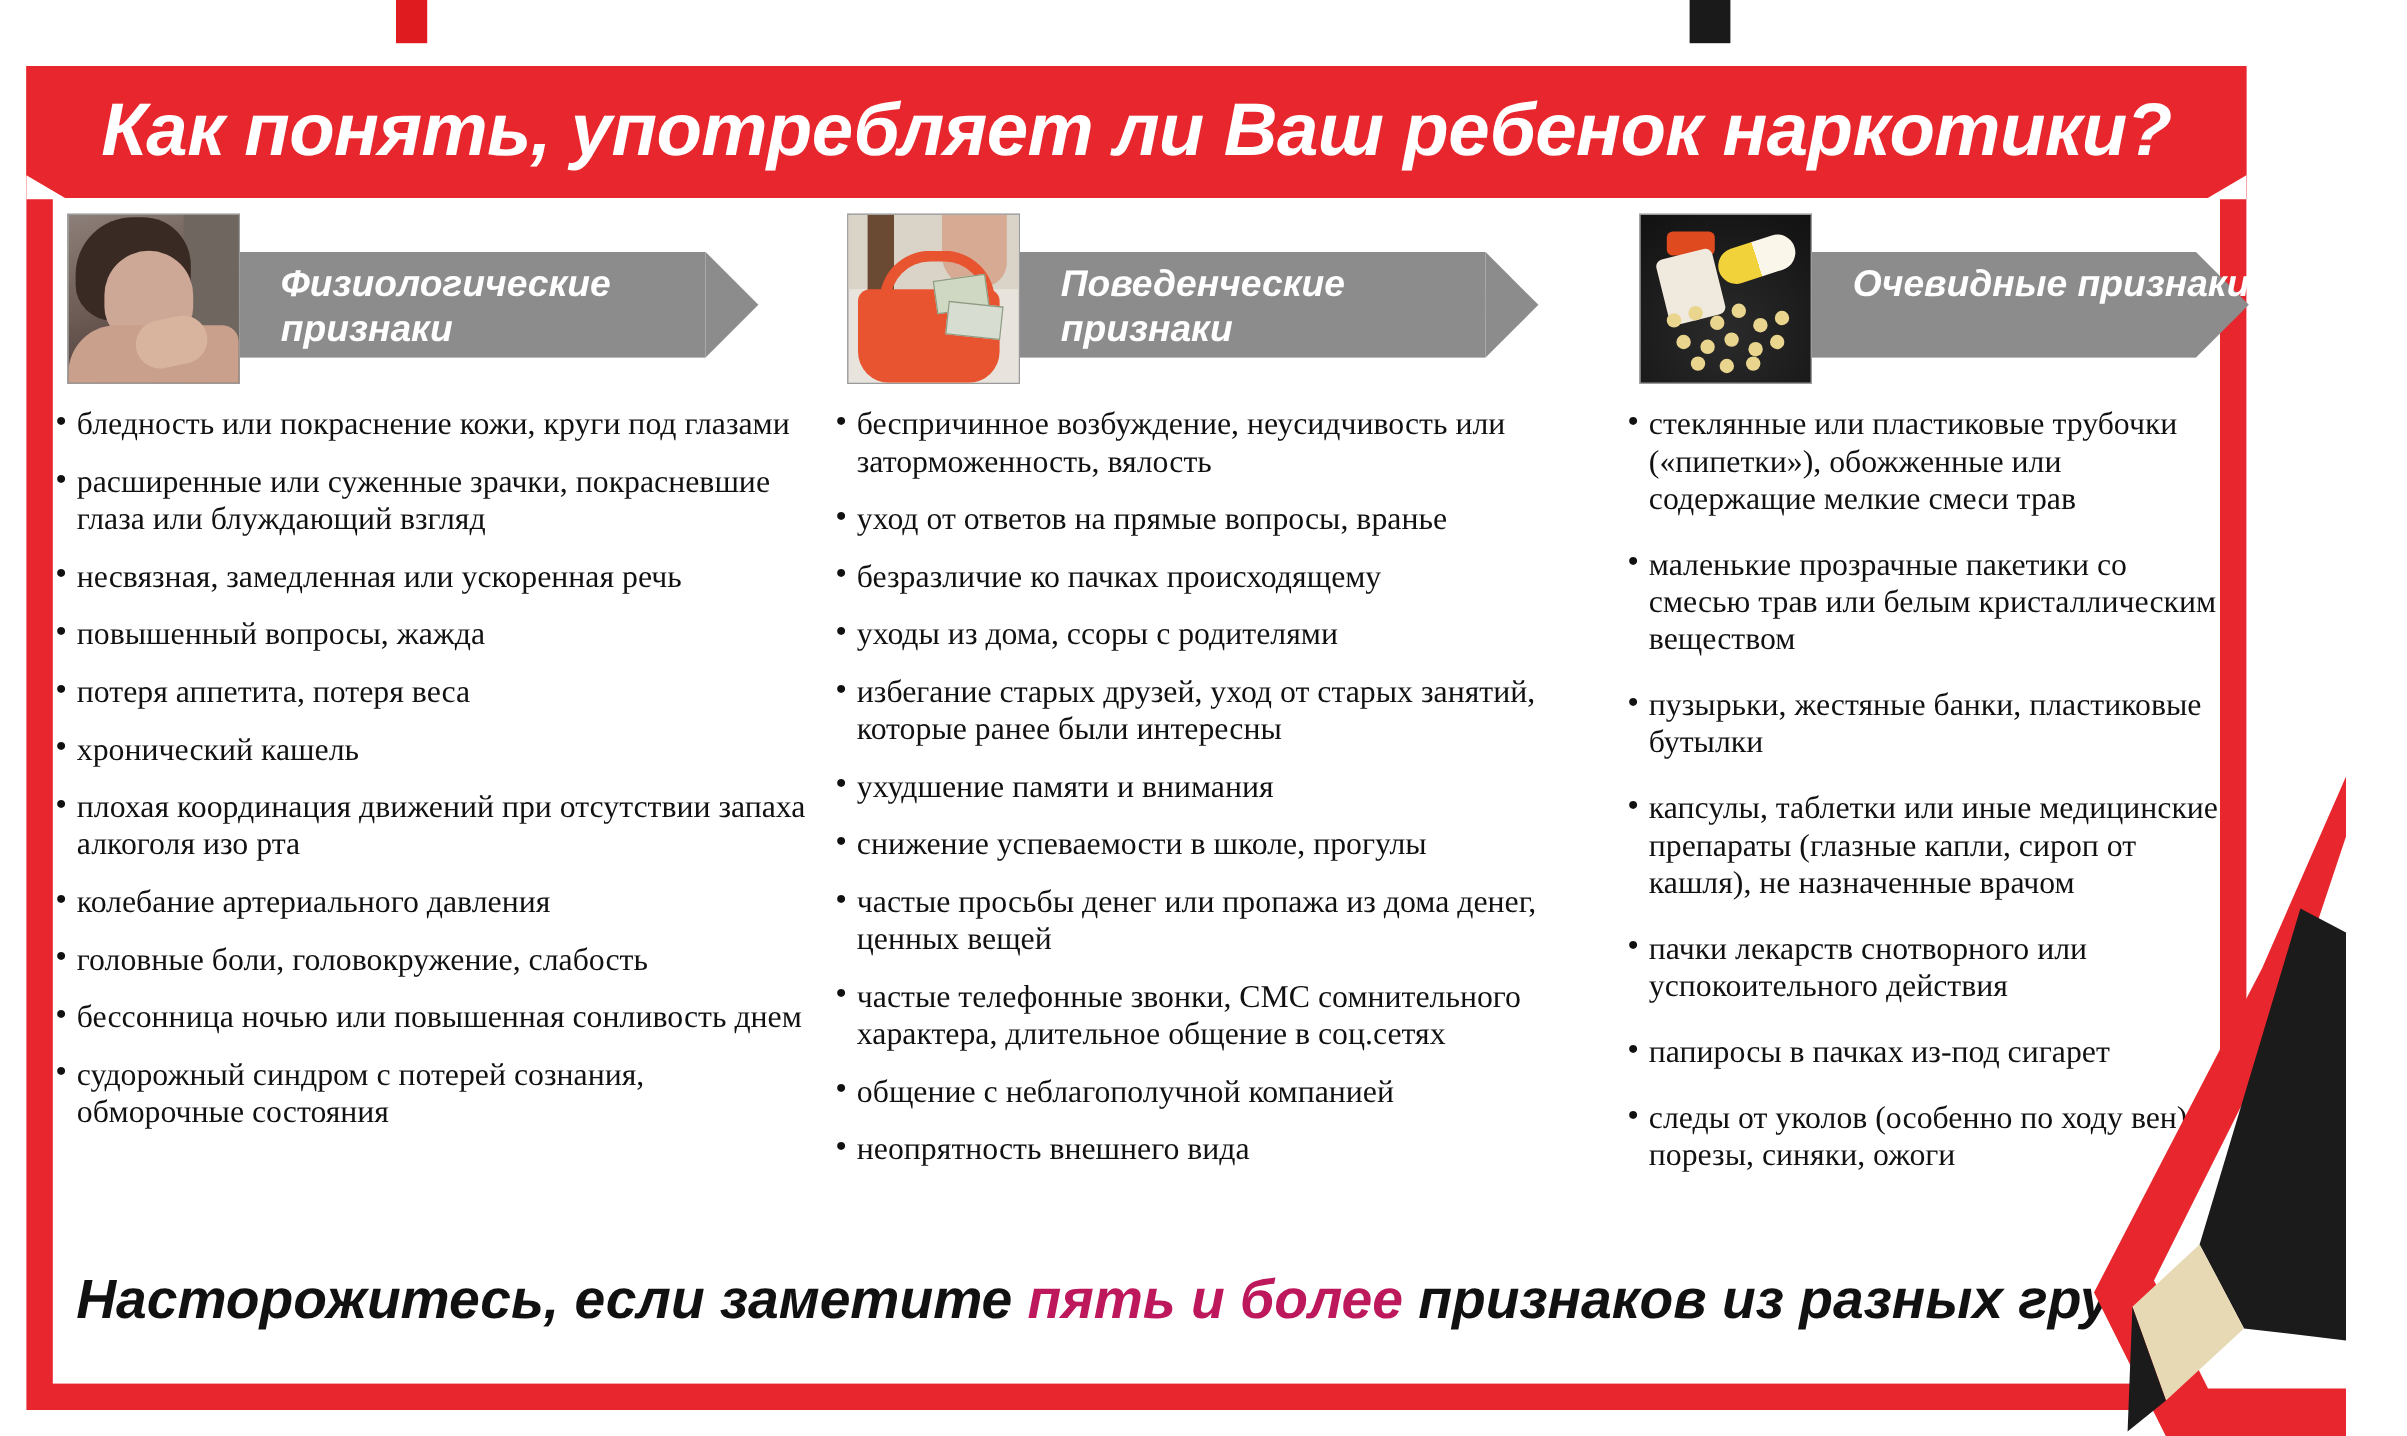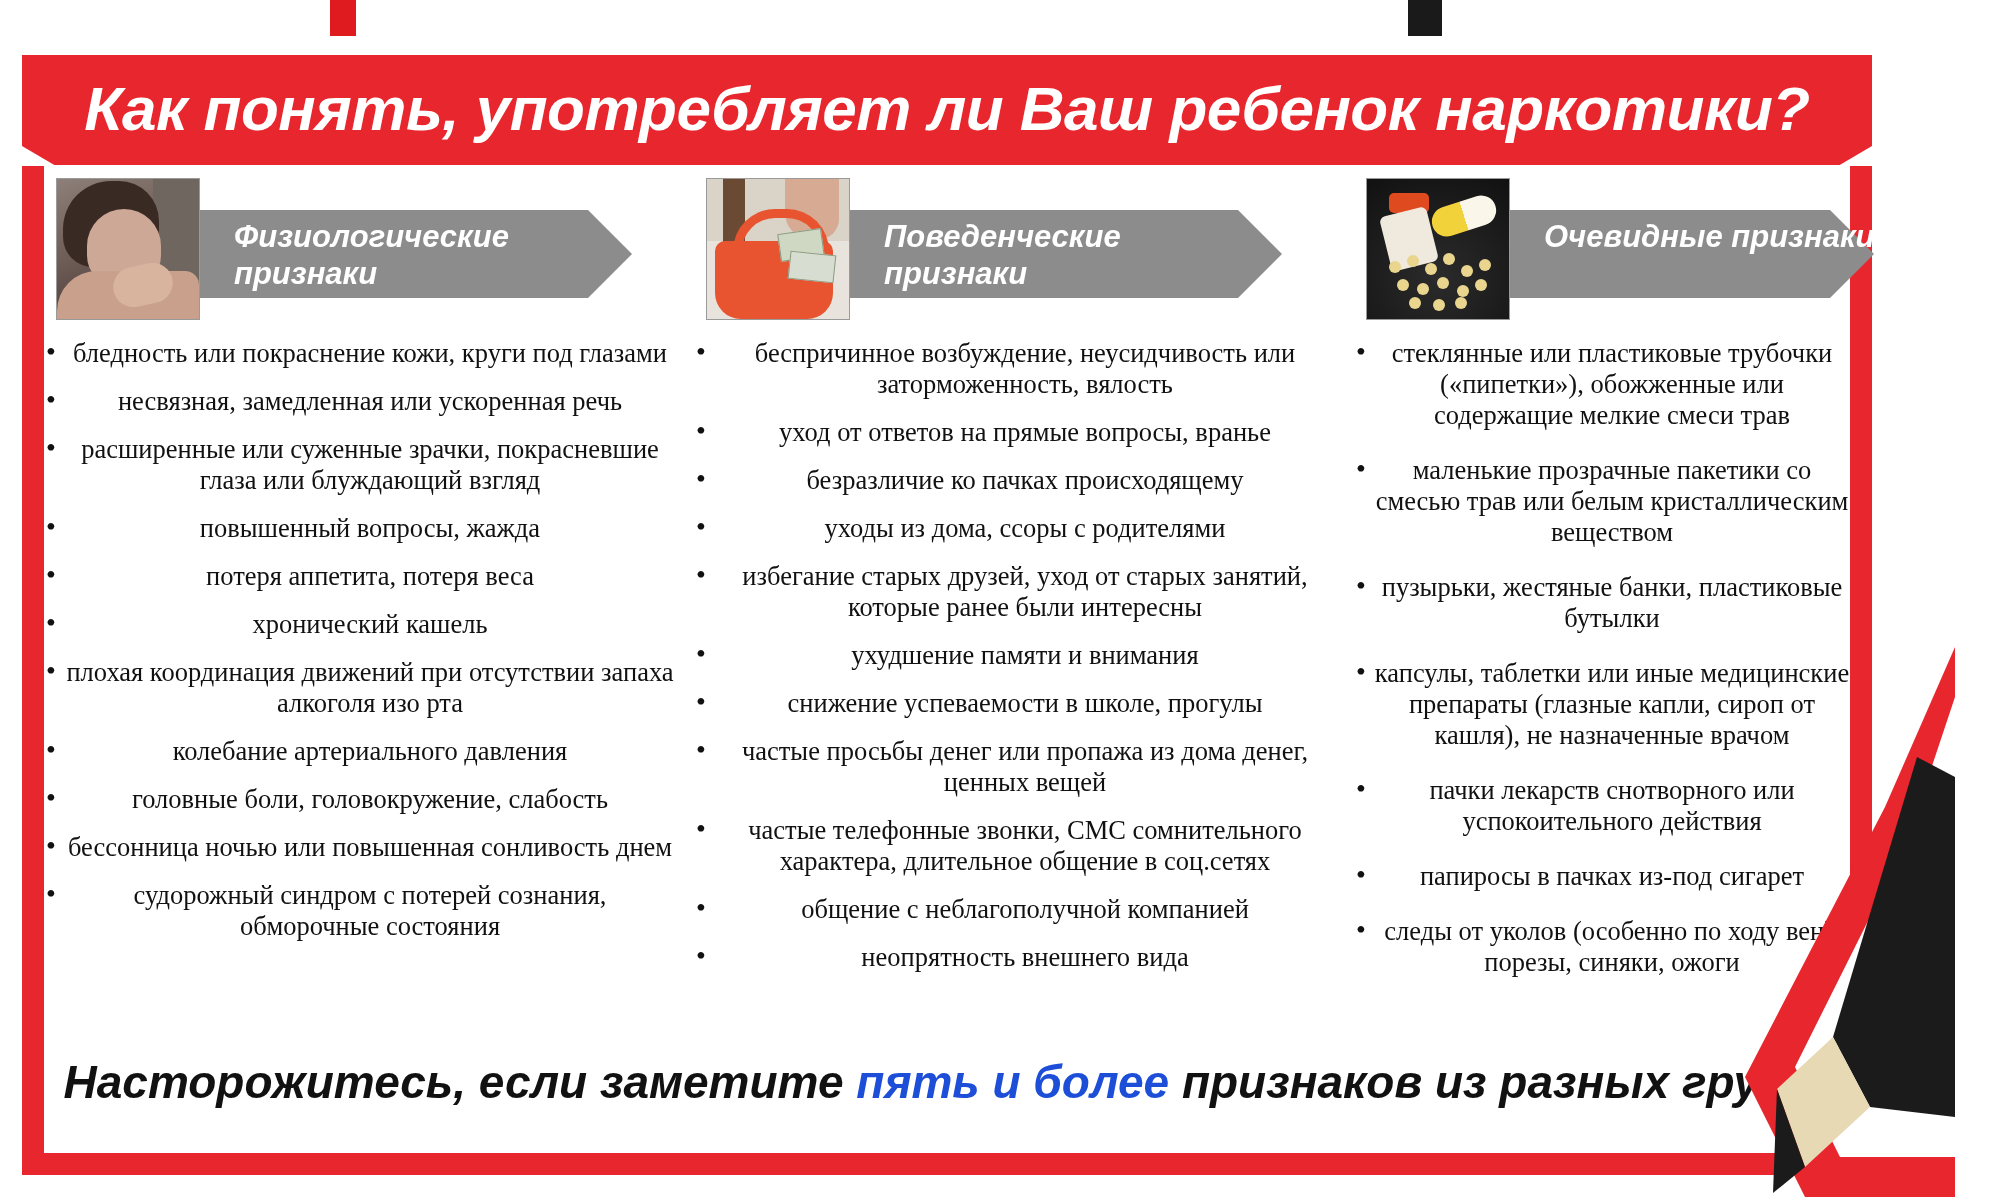--- a/index.html
+++ b/index.html
@@ -197,21 +197,20 @@
   .ph3 .bottle { position:absolute; left:18px; top:32px; width:48px; height:56px; background:#f0e9dd; border-radius:6px; transform: rotate(-14deg); }
   .ph3 .capsule { position:absolute; left:64px; top:22px; width:66px; height:30px; background: linear-gradient(90deg, #f2d23a 0%, #f2d23a 50%, #faf6ea 50%, #faf6ea 100%); border-radius:16px; transform: rotate(-18deg); }
   .ph3 .pellets { position:absolute; left:18px; top:74px; width:112px; height:60px; }
   .ph3 .pellets i { position:absolute; width:12px; height:12px; background:#ead58f; border-radius:50%; }
 
   
   ul.signs {
     list-style: none;
     margin: 0;
     padding: 0;
-    text-align: center;
   }
   ul.signs li {
     position: relative;
     padding-left: 20px;
     margin-bottom: 17px;
     font-family: "Liberation Serif", serif;
     font-size: 26.5px;
     line-height: 31px;
     color: #111111;
   }
@@ -233,21 +232,21 @@
     top: 1055px;
     width: 1806px;
     text-align: center;
     font-family: "Liberation Sans", sans-serif;
     font-weight: bold;
     font-style: italic;
     font-size: 46px;
     color: #111111;
     white-space: nowrap;
   }
-  .footer .hl { color: #1d4ed8; }
+  .footer .hl { color: #be185d; }
 
   
   .pencil {
     position: absolute;
     right: -4px;
     bottom: 0px;
     width: 300px;
     height: 560px;
     pointer-events: none;
   }
@@ -280,22 +279,22 @@
                 <div class="hair"></div>
                 <div class="face"></div>
               <div class="arm"></div>
                 <div class="hand"></div>
             </div>
           </div>
           <div class="cat-label">Физиологические признаки</div>
         </div>
         <ul class="signs">
           <li>бледность или покраснение кожи, круги под глазами</li>
+          <li>расширенные или суженные зрачки, покрасневшие глаза или блуждающий взгляд</li>
           <li>несвязная, замедленная или ускоренная речь</li>
-          <li>расширенные или суженные зрачки, покрасневшие глаза или блуждающий взгляд</li>
           <li>повышенный вопросы, жажда</li>
           <li>потеря аппетита, потеря веса</li>
           <li>хронический кашель</li>
           <li>плохая координация движений при отсутствии запаха алкоголя изо рта</li>
           <li>колебание артериального давления</li>
           <li>головные боли, головокружение, слабость</li>
           <li>бессонница ночью или повышенная сонливость днем</li>
           <li>судорожный синдром с потерей сознания, обморочные состояния</li>
         </ul>
       </div>

